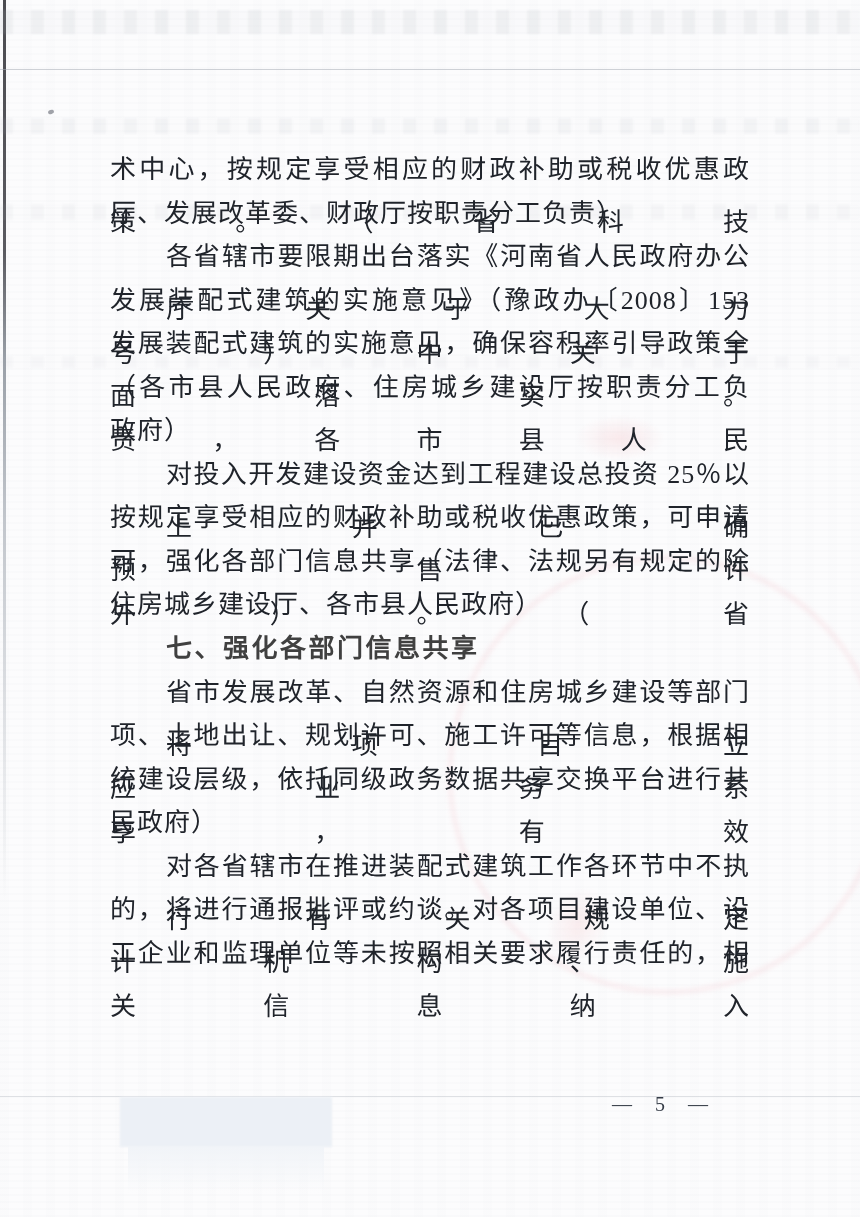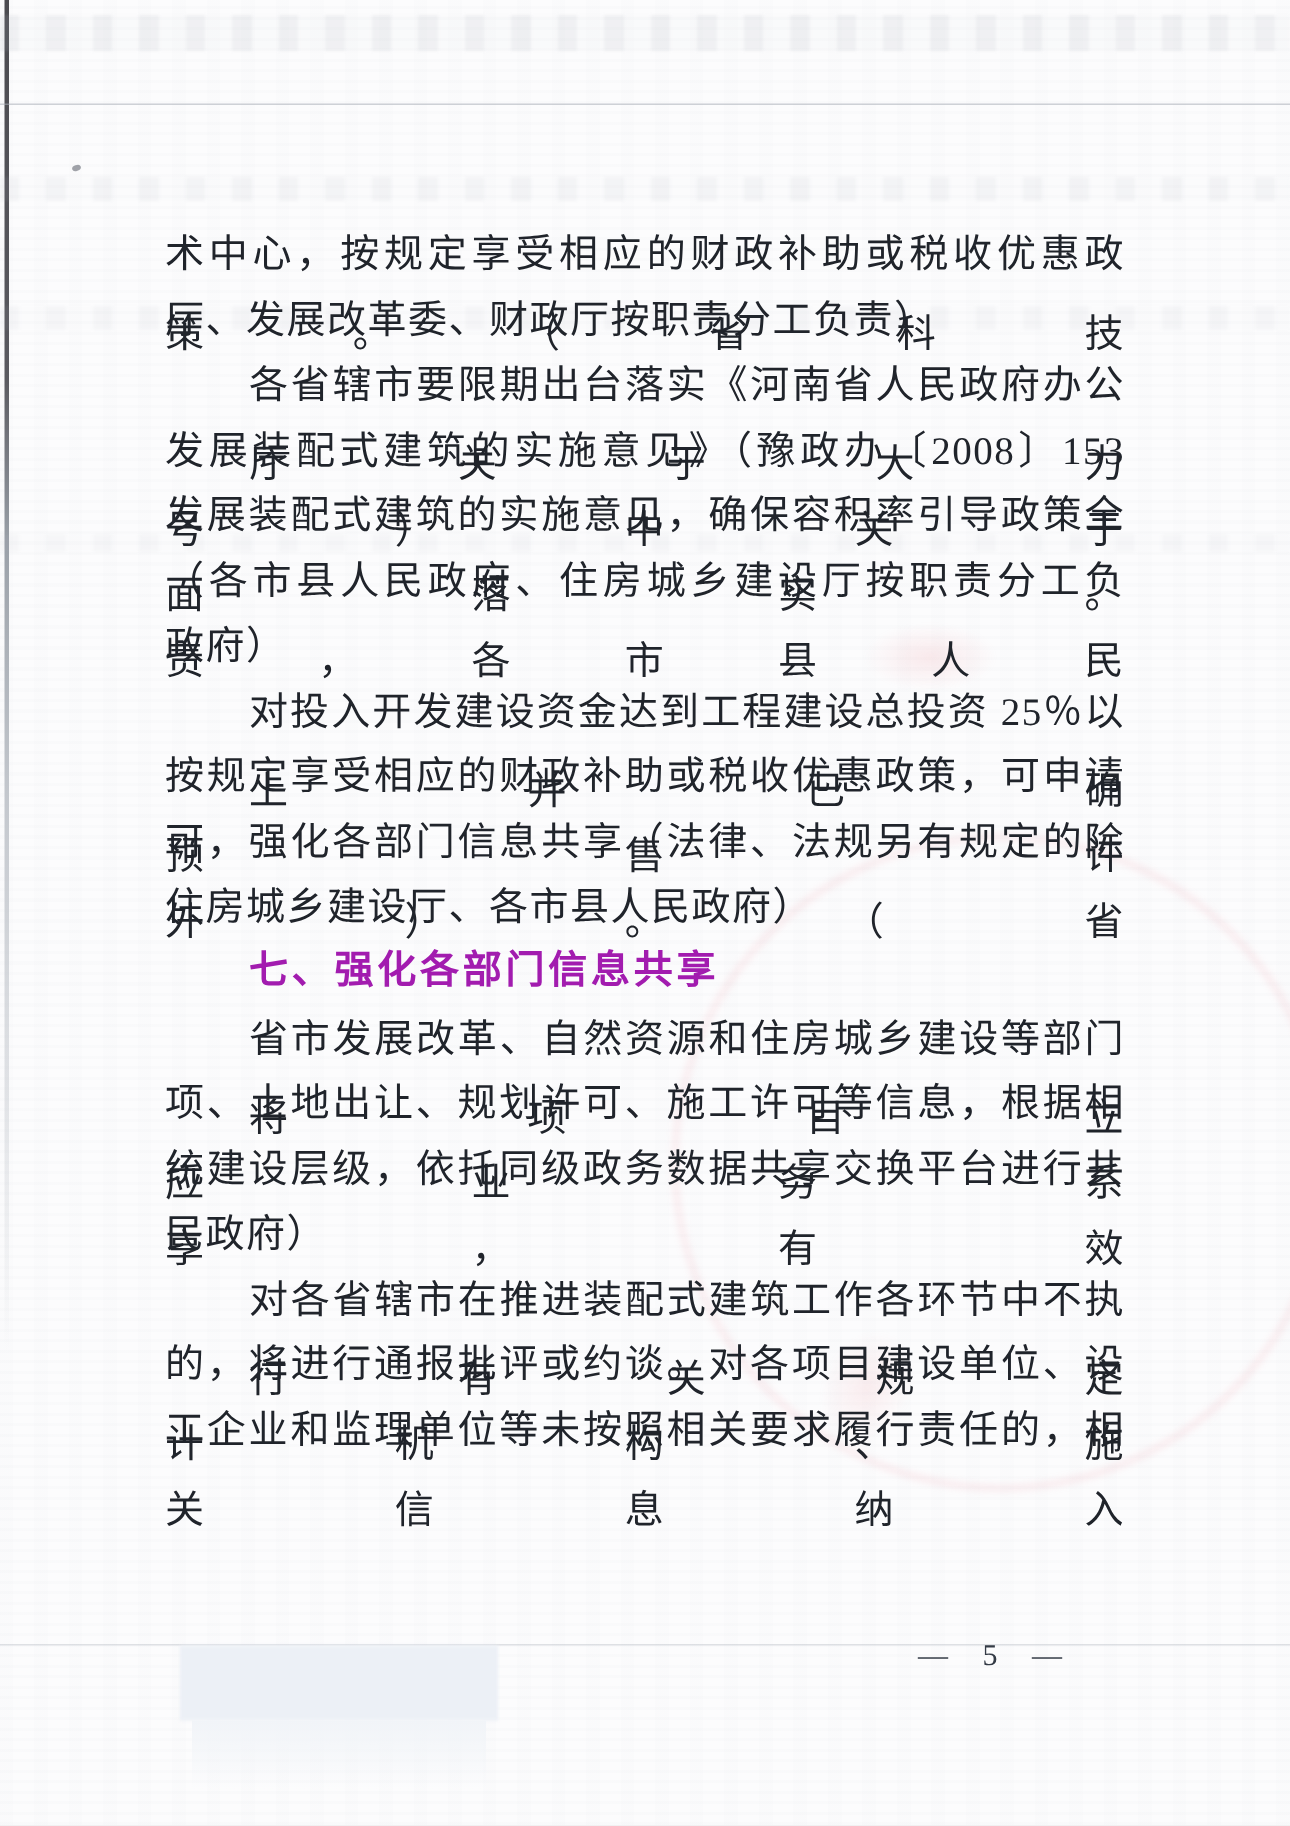--- a/index.html
+++ b/index.html
@@ -83,22 +83,22 @@
     text-align:left;
   }
   .just{
     white-space:normal;
     text-align:justify;
     text-align-last:justify;
     text-justify:inter-character;
   }
   .first{padding-left:56px;}
   .head{
-    font-family:Liberation Mono, monospace;
-    font-weight:700;letter-spacing:2.5px;color:#a21caf;
+    font-family:Liberation Sans, sans-serif;
+    font-weight:700;letter-spacing:2.5px;color:#404040;
     text-align:right;text-align-last:left;
   }
   .page-number{
     position:absolute;left:612px;top:1093px;
     font-size:20px;letter-spacing:9px;color:#343b46;
     font-family:"Liberation Serif","DejaVu Serif",serif;
   }
 </style>
 </head>
 <body>

